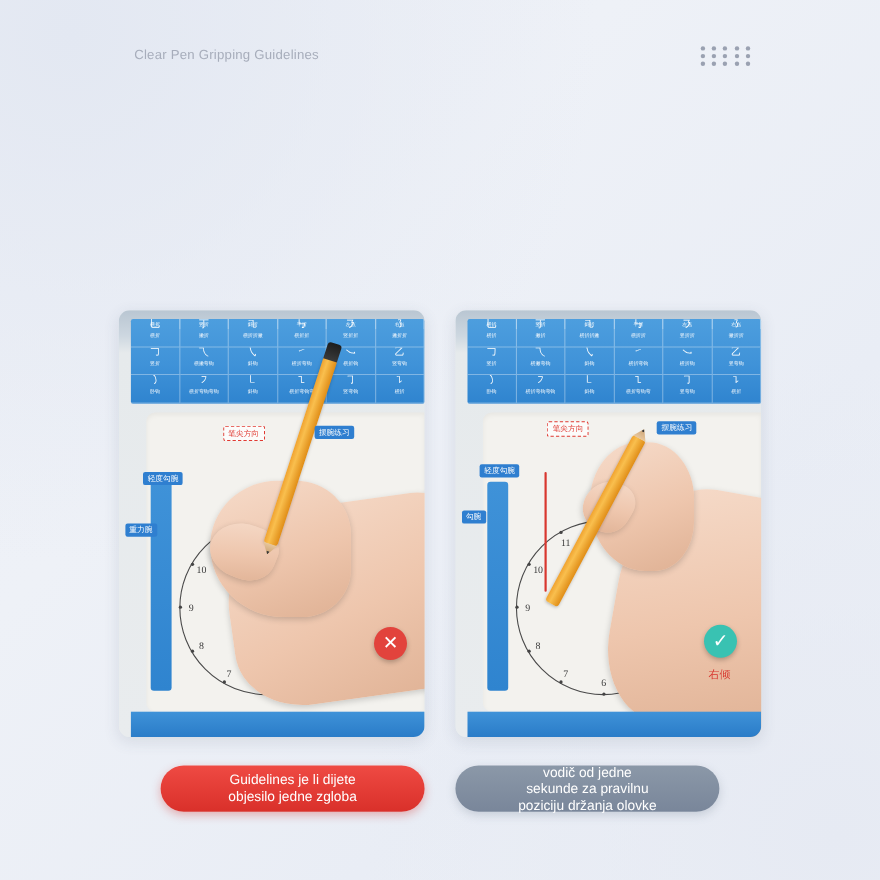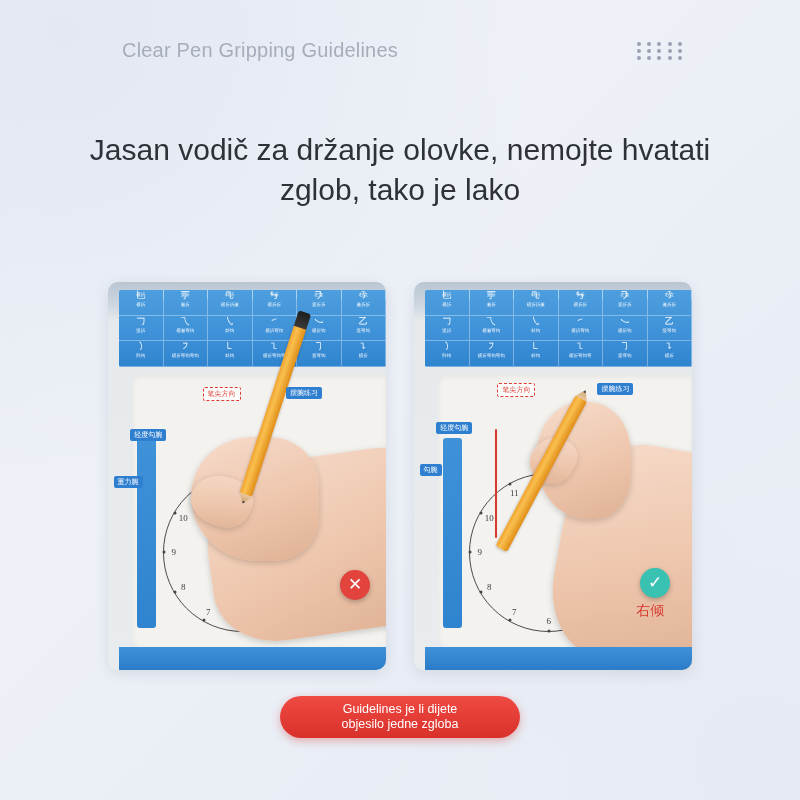--- a/index.html
+++ b/index.html
@@ -26,21 +26,21 @@
       radial-gradient(circle at 8% 4%, #e3e8f2 0%, rgba(227,232,242,0) 45%),
       radial-gradient(circle at 95% 95%, #e6eaf3 0%, rgba(230,234,243,0) 40%);
     pointer-events: none;
   }
 
   .eng-head {
     position: absolute;
     left: 122px;
     top: 38px;
     color: #a7adbb;
-    font-size: 20px;
+    font-size: 12px;
     line-height: 24px;
     letter-spacing: 0.2px;
   }
   .eng-head div { white-space: nowrap; }
 
   .dots {
     position: absolute;
     right: 115px;
     top: 42px;
     width: 48px;
@@ -347,21 +347,20 @@
       <i></i>
       <i></i>
       <i></i>
     <i></i>
       <i></i>
       <i></i>
       <i></i>
       <i></i>
   </div>
 
-  <div class="headline">Jasan vodič za držanje olovke, nemojte hvatati zglob, tako je lako</div>
 
   <div class="panels">
 
     <div class="panel">
       <div class="photo">
         <div class="board-edge"></div>
 
         <div class="chart">
           <div class="chart-head">
             <span>横折</span>
@@ -635,30 +634,37 @@
         <div class="hand" style="left:42%;top:40%;width:16%;height:12%;border-radius:60% 40% 50% 50%;transform:rotate(30deg);"></div>
 
         <div class="pencil" style="left:58%;top:30%;height:44%;transform:rotate(28deg);transform-origin:top center;">
           <div class="tip" style="bottom:auto;top:-9px;transform:rotate(180deg);"></div>
         </div>
 
         <div class="label-red-dash" style="left:30%;top:26%;">笔尖方向</div>
         <div class="label-blue" style="left:66%;top:26%;">摆腕练习</div>
         <div class="label-blue" style="left:8%;top:36%;">轻度勾腕</div>
         <div class="label-blue" style="left:2%;top:47%;text-align:right;">勾腕</div>
-        <div style="position:absolute;right:10%;bottom:13%;color:#d8372f;font-size:14px;font-family:'DejaVu Sans',sans-serif;">右倾</div>
+        <div style="position:absolute;right:10%;bottom:13%;color:#d8372f;font-size:10px;font-family:'DejaVu Sans',sans-serif;">右倾</div>
 
         <div class="bottom-strip"></div>
         <div class="badge good">✓</div>
       </div>
     </div>
   </div>
 
   <div class="captions">
     <div class="pill red">
       <div>
         <span>Guidelines je li dijete</span>
         <span>objesilo jedne zgloba</span>
       </div>
     </div>
+    <div class="pill gray">
+      <div>
+        <span>vodič od jedne</span>
+        <span>sekunde za pravilnu</span>
+        <span>poziciju držanja olovke</span>
+      </div>
+    </div>
   </div>
 
 </div>
 
 </body></html>

